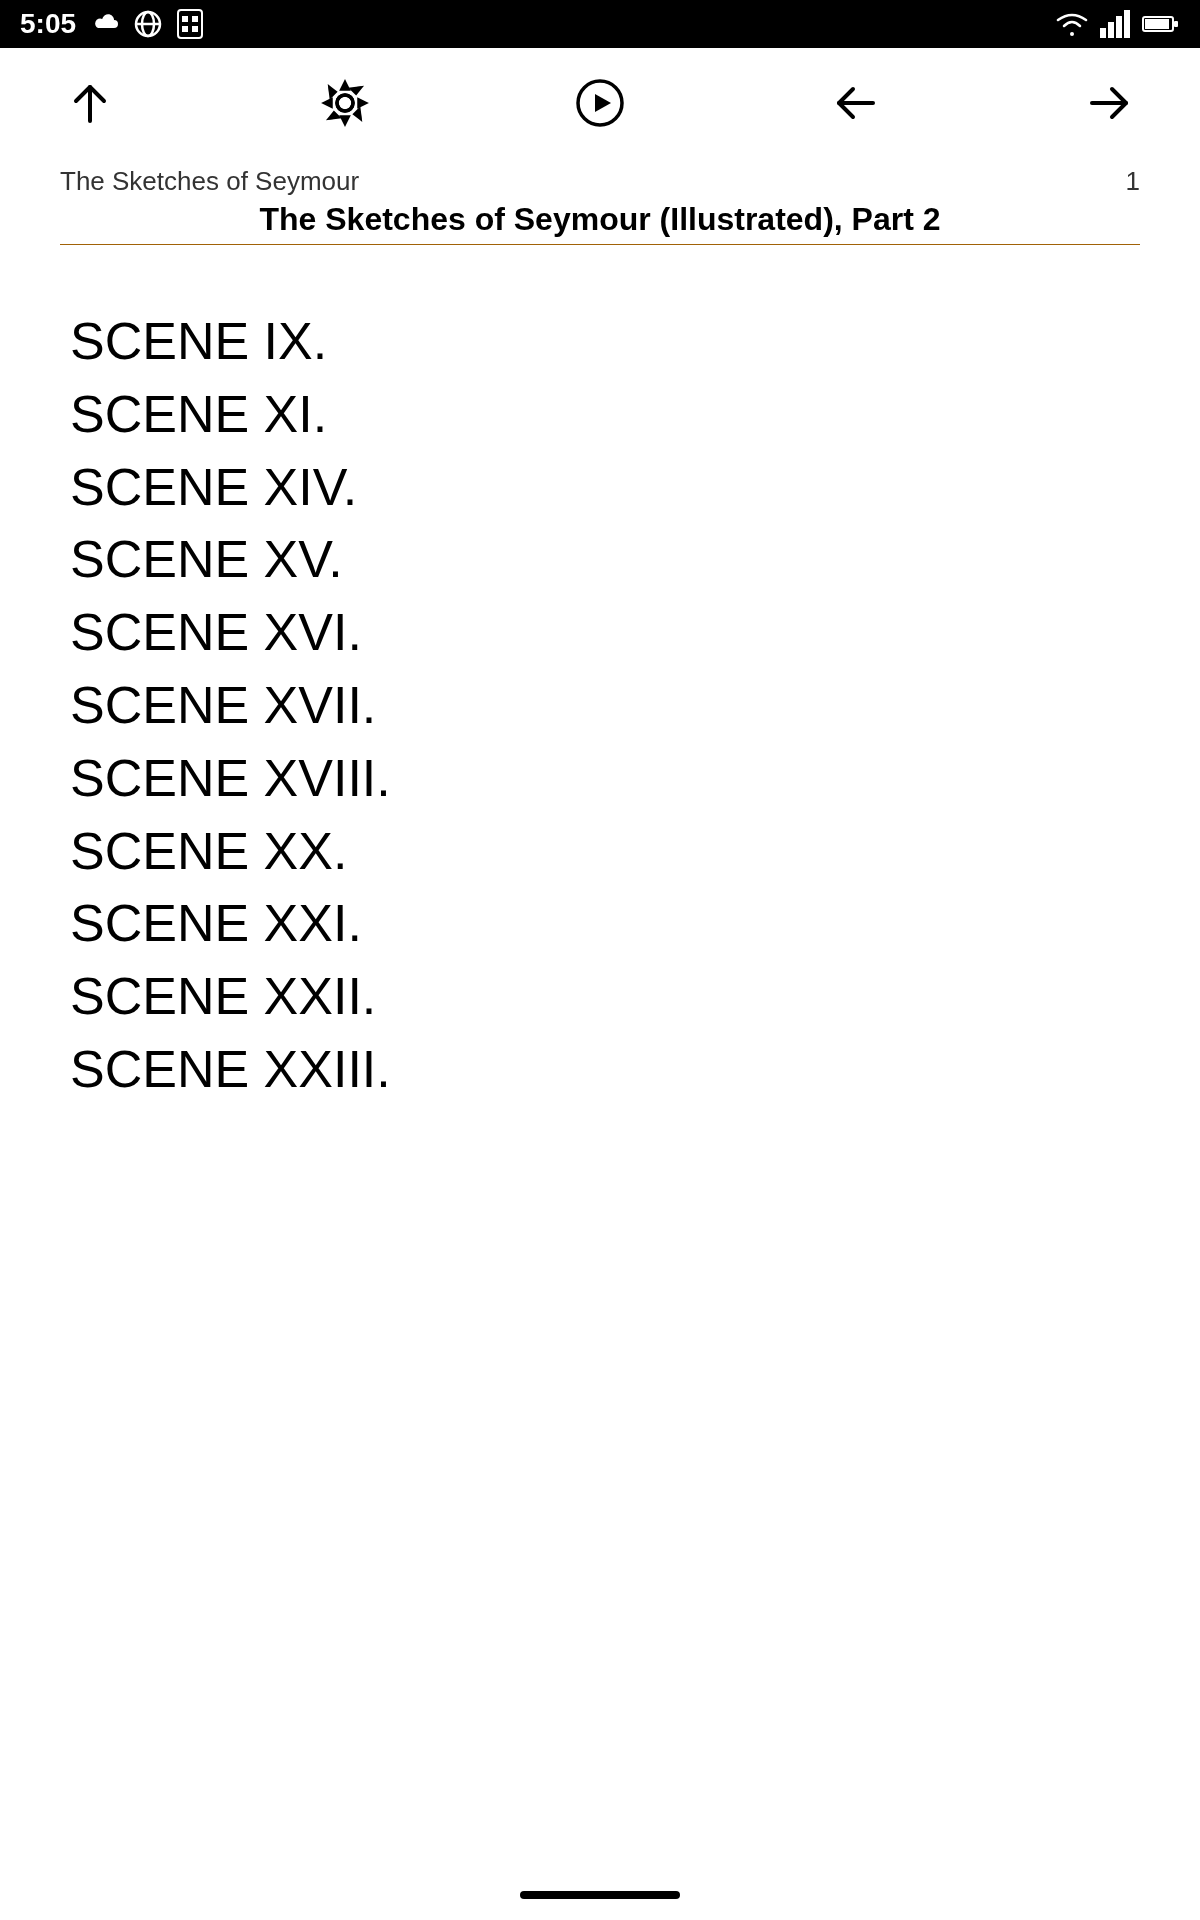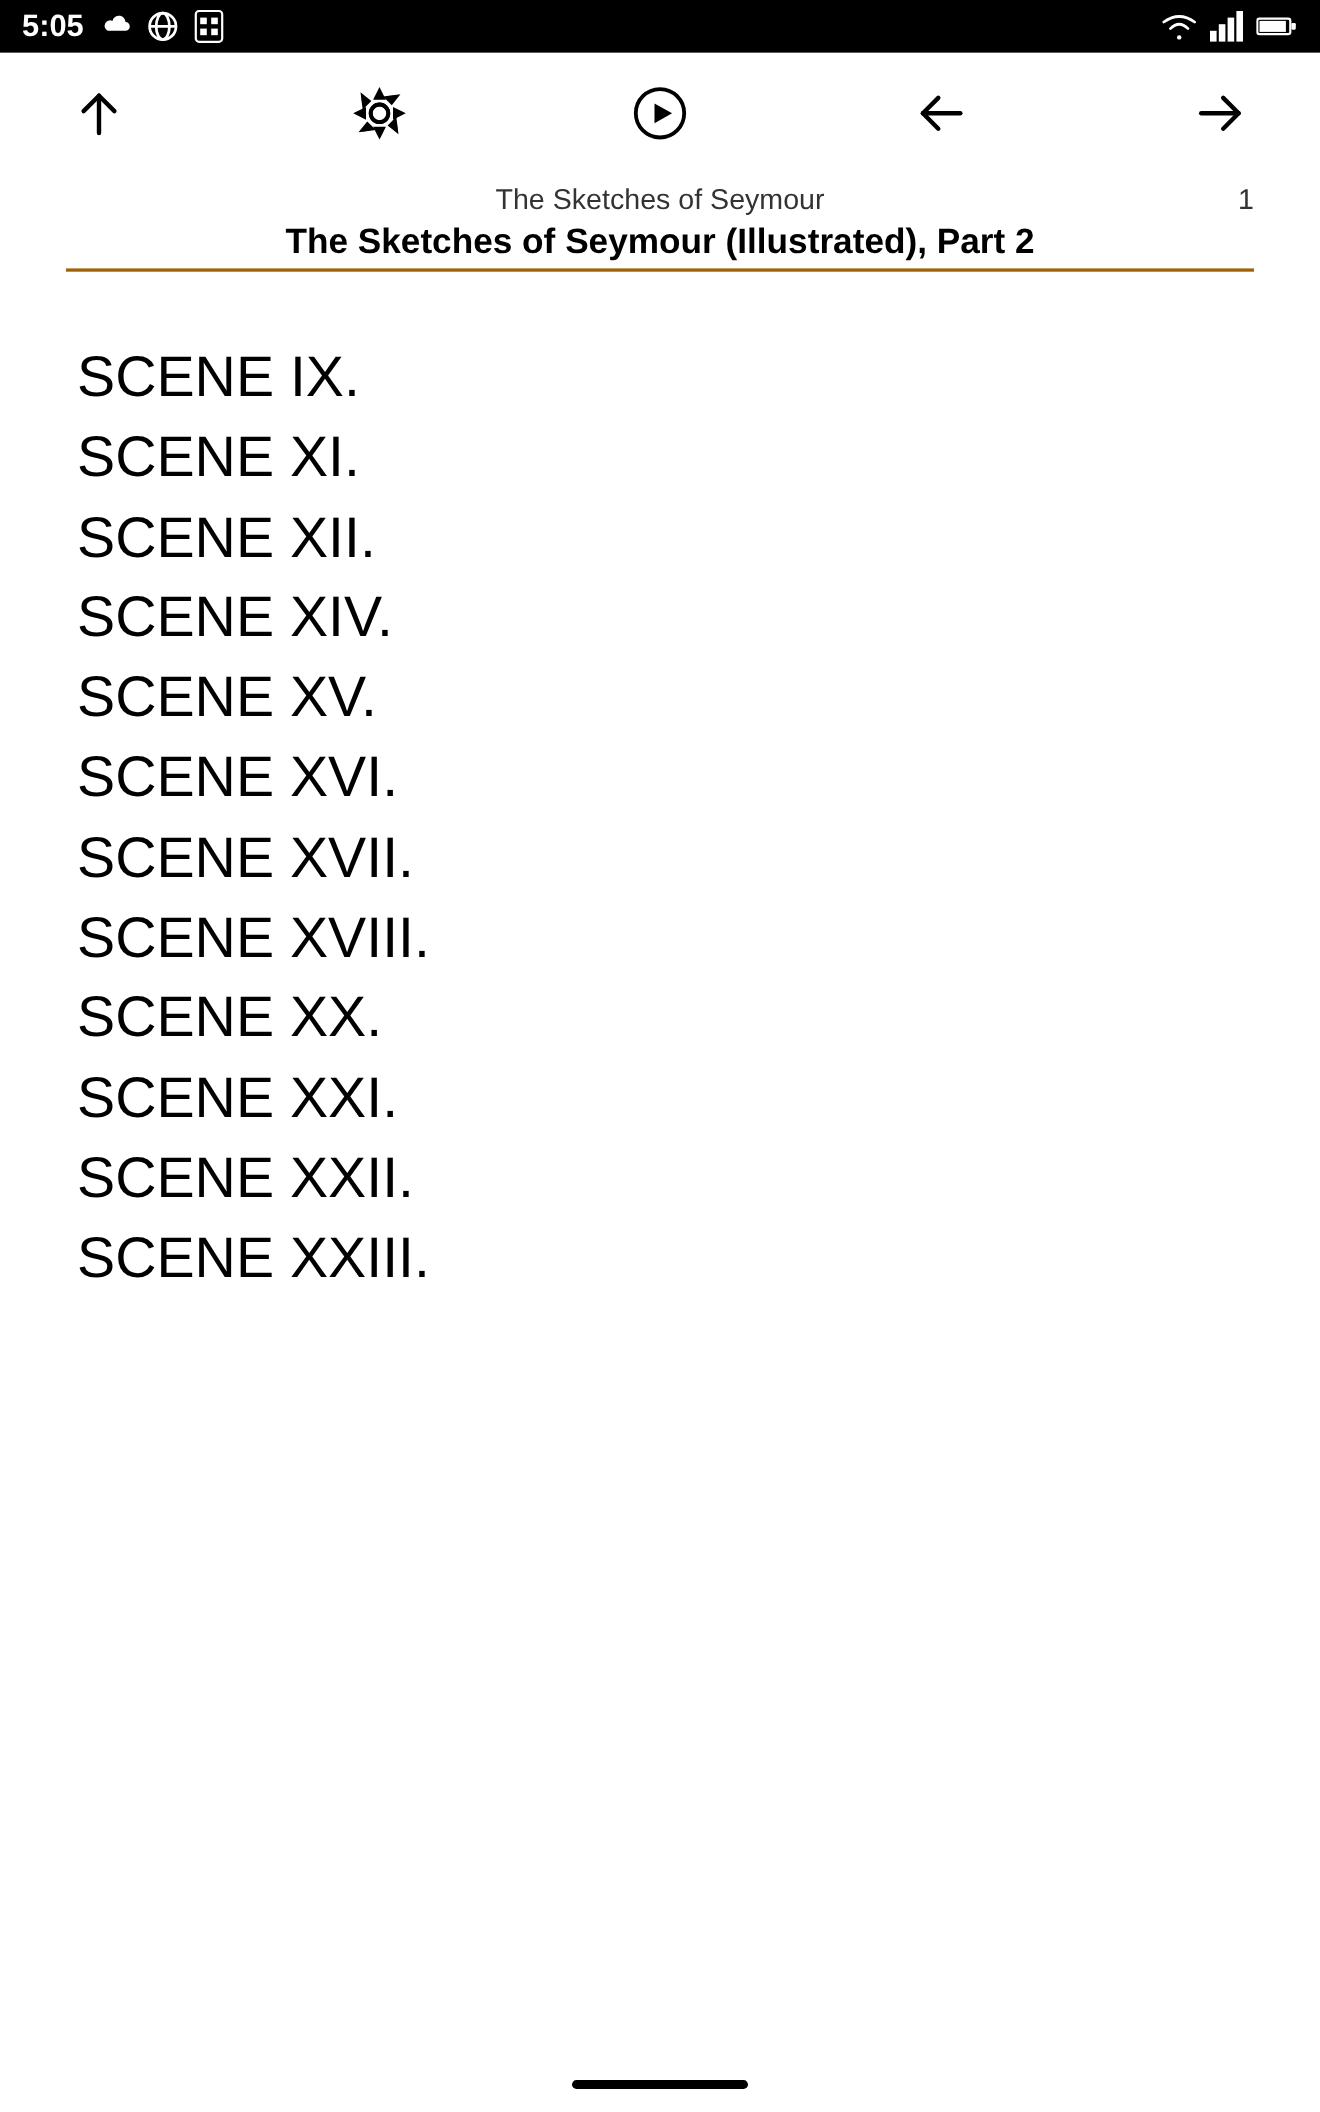--- a/index.html
+++ b/index.html
@@ -79,21 +79,21 @@
     
     .book-header {
       width: 100%;
       padding: 8px 60px 0 60px;
       text-align: center;
       position: relative;
     }
 
     .book-title-line {
       display: flex;
-      justify-content: center;
+      justify-content: flex-start;
       align-items: center;
       gap: 20px;
     }
 
     .book-title-text {
       font-size: 26px;
       color: #333333;
       font-family: sans-serif;
     }
 
@@ -102,21 +102,21 @@
       color: #333333;
       position: absolute;
       right: 60px;
       top: 8px;
     }
 
     .book-subtitle {
       font-size: 32px;
       font-weight: bold;
       color: #000000;
-      border-bottom: 3px solid #a16207;
+      border-bottom: 1px solid #a16207;
       padding-bottom: 6px;
       margin-top: 4px;
       text-align: center;
     }
 
     
     .content {
       padding: 60px 70px 60px 70px;
     }
 
@@ -249,21 +249,20 @@
     <span class="book-title-text">The Sketches of Seymour</span>
   </div>
   <span class="book-page-number">1</span>
   <div class="book-subtitle">The Sketches of Seymour (Illustrated), Part 2</div>
 </div>
 
 <div class="content">
   <ul class="scene-list" id="scene-list">
   <li>SCENE IX.</li>
       <li>SCENE XI.</li>
-      <li>SCENE XII.</li>
       <li>SCENE XIV.</li>
       <li>SCENE XV.</li>
       <li>SCENE XVI.</li>
       <li>SCENE XVII.</li>
       <li>SCENE XVIII.</li>
       <li>SCENE XX.</li>
       <li>SCENE XXI.</li>
       <li>SCENE XXII.</li>
       <li>SCENE XXIII.</li>
     </ul>

